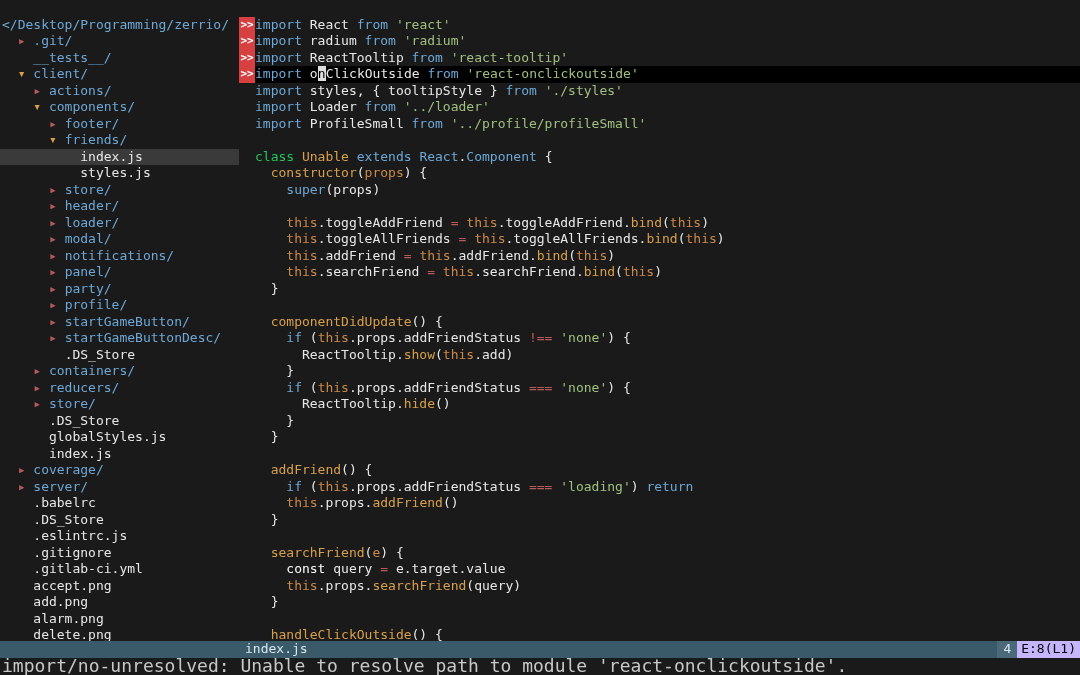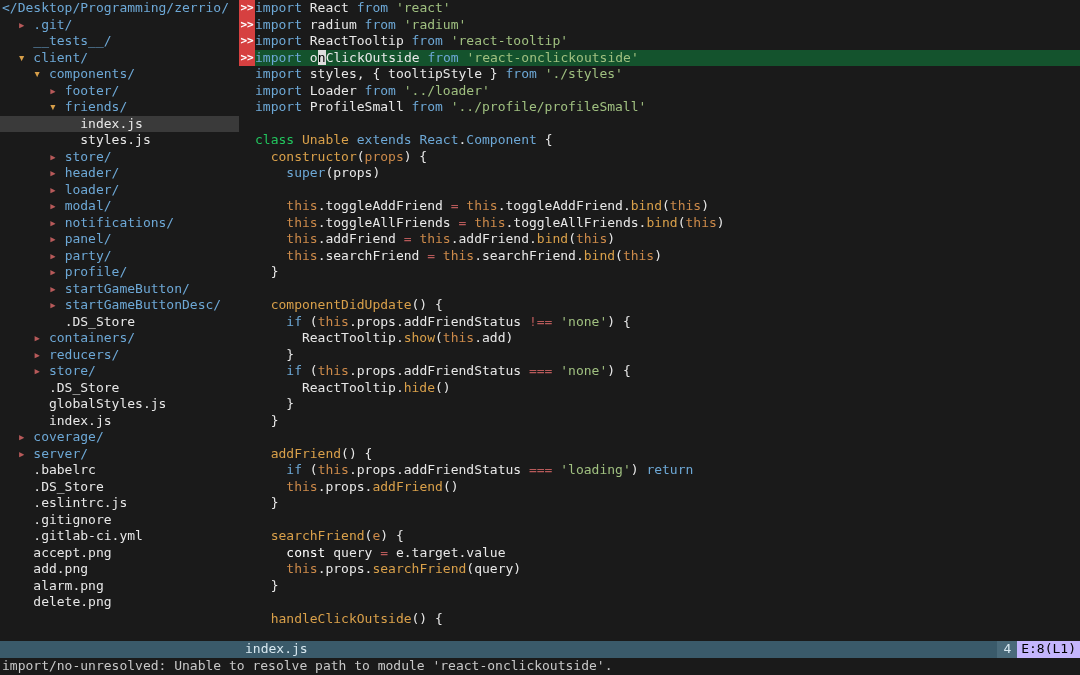--- a/index.html
+++ b/index.html
@@ -7,21 +7,21 @@
   background: #1a1a1a;
   font-family: Menlo, Monaco, Consolas, monospace;
   font-size: 13px;
   line-height: 16.5px;
   color: #e8e8e8;
   width: 1080px;
   height: 675px;
   overflow: hidden;
   position: relative;
 }
-.main { display: flex; height: 660px; }
+.main { display: flex; height: 660px; align-items: center; }
 .sidebar {
   width: 239px;
   background: #1a1a1a;
   overflow: hidden;
   flex-shrink: 0;
 }
 .path {
   color: #6da8d6;
   padding-left: 2px;
   white-space: nowrap;
@@ -61,21 +61,21 @@
   font-size: 11px;
   line-height: 16.5px;
 }
 .codearea {
   margin-left: 16px;
 }
 .code-line {
   white-space: pre;
   height: 16.5px;
 }
-.code-line.hl { background: #14532d; }
+.code-line.hl { background: #000000; }
 .k-import { color: #6da8d6; }
 .k-from { color: #6da8d6; }
 .k-class { color: #22c55e; }
 .k-extends { color: #6da8d6; }
 .k-if { color: #6da8d6; }
 .k-const { color: #ffffff; }
 .k-return { color: #6da8d6; }
 .k-this { color: #cc8a4a; }
 .str { color: #a0c080; }
 .ident { color: #e8e8e8; }
@@ -128,33 +128,34 @@
   position: absolute;
   bottom: 0;
   left: 0;
   right: 0;
   height: 17px;
   background: #1a1a1a;
   color: #c8c8c8;
   padding-left: 2px;
   display: flex;
   align-items: center;
-  font-size: 13px;
+  font-size: 18px;
 }
 </style>
 </head>
 <body>
 
 <div class="main">
   <div class="sidebar">
     <div class="path">&lt;/Desktop/Programming/zerrio/</div>
     <div id="tree-container">
         <div class="tree-row">  <span class="arrow-closed">▸</span> <span class="dirname">.git/</span></div>
         <div class="tree-row">    <span class="dirname">__tests__/</span></div>
         <div class="tree-row">  <span class="arrow-open">▾</span> <span class="dirname">client/</span></div>
+        <div class="tree-row">    <span class="arrow-closed">▸</span> <span class="dirname">actions/</span></div>
         <div class="tree-row">    <span class="arrow-open">▾</span> <span class="dirname">components/</span></div>
         <div class="tree-row">      <span class="arrow-closed">▸</span> <span class="dirname">footer/</span></div>
         <div class="tree-row">      <span class="arrow-open">▾</span> <span class="dirname">friends/</span></div>
         <div class="tree-row selected">          <span class="filename">index.js</span></div>
         <div class="tree-row">          <span class="filename">styles.js</span></div>
         <div class="tree-row">      <span class="arrow-closed">▸</span> <span class="dirname">store/</span></div>
         <div class="tree-row">      <span class="arrow-closed">▸</span> <span class="dirname">header/</span></div>
         <div class="tree-row">      <span class="arrow-closed">▸</span> <span class="dirname">loader/</span></div>
         <div class="tree-row">      <span class="arrow-closed">▸</span> <span class="dirname">modal/</span></div>
         <div class="tree-row">      <span class="arrow-closed">▸</span> <span class="dirname">notifications/</span></div>

